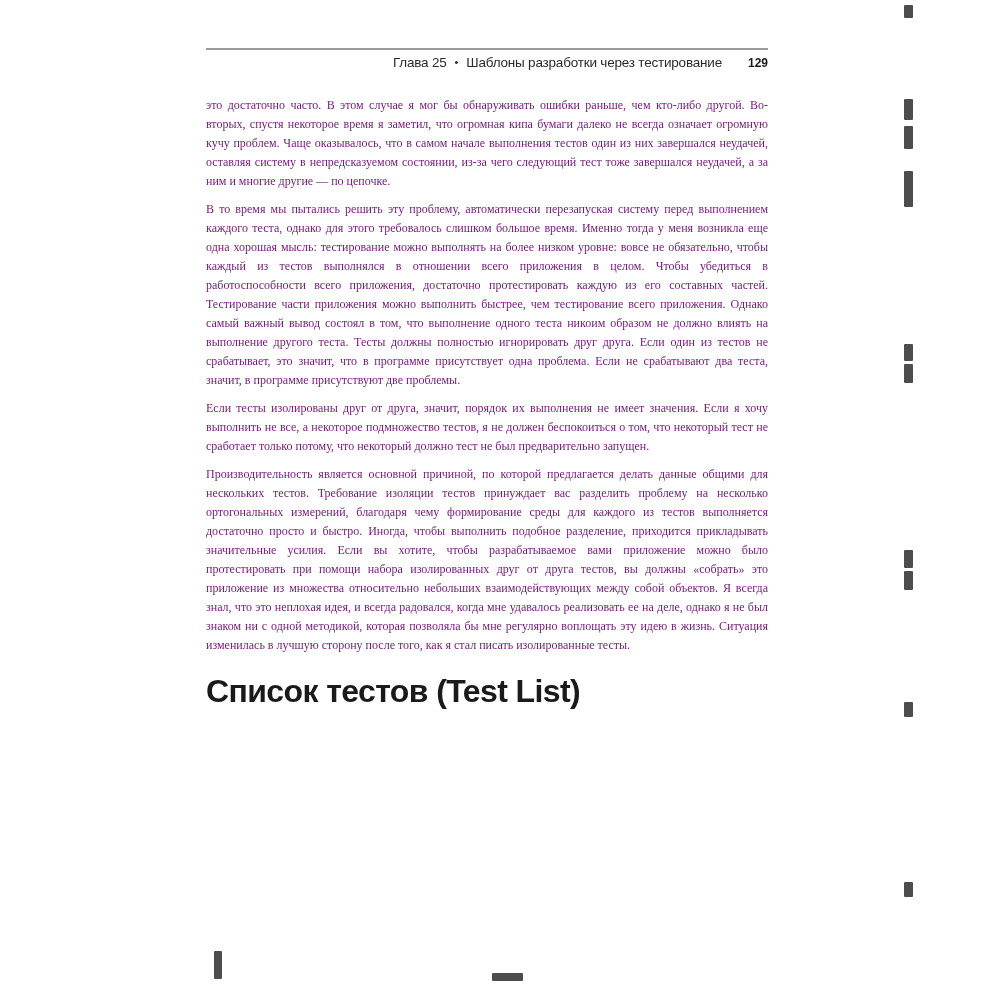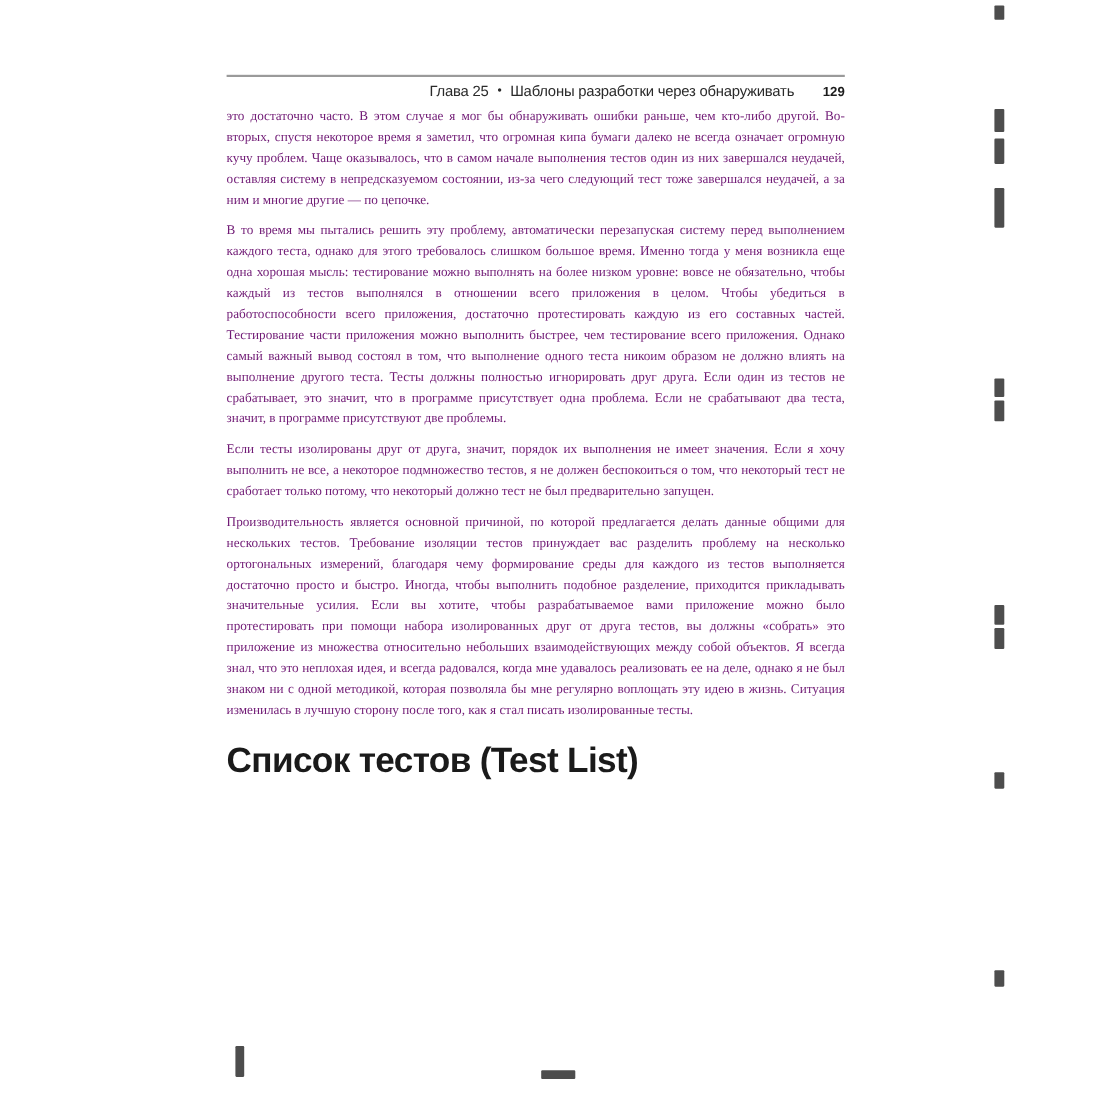--- a/index.html
+++ b/index.html
@@ -10,21 +10,21 @@
     height: 1000px;
     background: #ffffff;
     overflow: hidden;
     font-family: "Liberation Serif", "DejaVu Serif", serif;
     color: #1e1e1e;
   }
   
   .running-head {
     position: absolute;
     left: 206px;
-    top: 68px;
+    top: 48px;
     width: 562px;
     border-top: 2px solid #9a9a9a;
     padding-top: 5px;
     display: flex;
     justify-content: flex-end;
     align-items: center;
     font-family: "Liberation Sans", "DejaVu Sans", sans-serif;
     font-size: 13.5px;
     letter-spacing: -0.2px;
     color: #2a2a2a;
@@ -71,21 +71,21 @@
   }
 </style>
 </head>
 <body>
 
 <div class="page">
 
   <div class="running-head">
     <span class="chapter">Глава 25</span>
     <span class="bullet">•</span>
-    <span class="head-title">Шаблоны разработки через обнаруживать</span>
+    <span class="head-title">Шаблоны разработки через тестирование</span>
     <span class="page-number">129</span>
   </div>
 
   <div class="body-col">
     <p>это достаточно часто. В этом случае я мог бы обнаруживать ошибки раньше, чем кто-либо другой. Во-вторых, спустя некоторое время я заметил, что огромная кипа бумаги далеко не всегда означает огромную кучу проблем. Чаще оказывалось, что в самом начале выполнения тестов один из них завершался неудачей, оставляя систему в непредсказуемом состоянии, из-за чего следующий тест тоже завершался неудачей, а за ним и многие другие — по цепочке.</p>
     <p>В то время мы пытались решить эту проблему, автоматически перезапуская систему перед выполнением каждого теста, однако для этого требовалось слишком большое время. Именно тогда у меня возникла еще одна хорошая мысль: тестирование можно выполнять на более низком уровне: вовсе не обязательно, чтобы каждый из тестов выполнялся в отношении всего приложения в целом. Чтобы убедиться в работоспособности всего приложения, достаточно протестировать каждую из его составных частей. Тестирование части приложения можно выполнить быстрее, чем тестирование всего приложения. Однако самый важный вывод состоял в том, что выполнение одного теста никоим образом не должно влиять на выполнение другого теста. Тесты должны полностью игнорировать друг друга. Если один из тестов не срабатывает, это значит, что в программе присутствует одна проблема. Если не срабатывают два теста, значит, в программе присутствуют две проблемы.</p>
     <p>Если тесты изолированы друг от друга, значит, порядок их выполнения не имеет значения. Если я хочу выполнить не все, а некоторое подмножество тестов, я не должен беспокоиться о том, что некоторый тест не сработает только потому, что некоторый должно тест не был предварительно запущен.</p>
     <p>Производительность является основной причиной, по которой предлагается делать данные общими для нескольких тестов. Требование изоляции тестов принуждает вас разделить проблему на несколько ортогональных измерений, благодаря чему формирование среды для каждого из тестов выполняется достаточно просто и быстро. Иногда, чтобы выполнить подобное разделение, приходится прикладывать значительные усилия. Если вы хотите, чтобы разрабатываемое вами приложение можно было протестировать при помощи набора изолированных друг от друга тестов, вы должны «собрать» это приложение из множества относительно небольших взаимодействующих между собой объектов. Я всегда знал, что это неплохая идея, и всегда радовался, когда мне удавалось реализовать ее на деле, однако я не был знаком ни с одной методикой, которая позволяла бы мне регулярно воплощать эту идею в жизнь. Ситуация изменилась в лучшую сторону после того, как я стал писать изолированные тесты.</p>
     <div class="section-heading">Список тестов (Test List)</div>
   </div>

